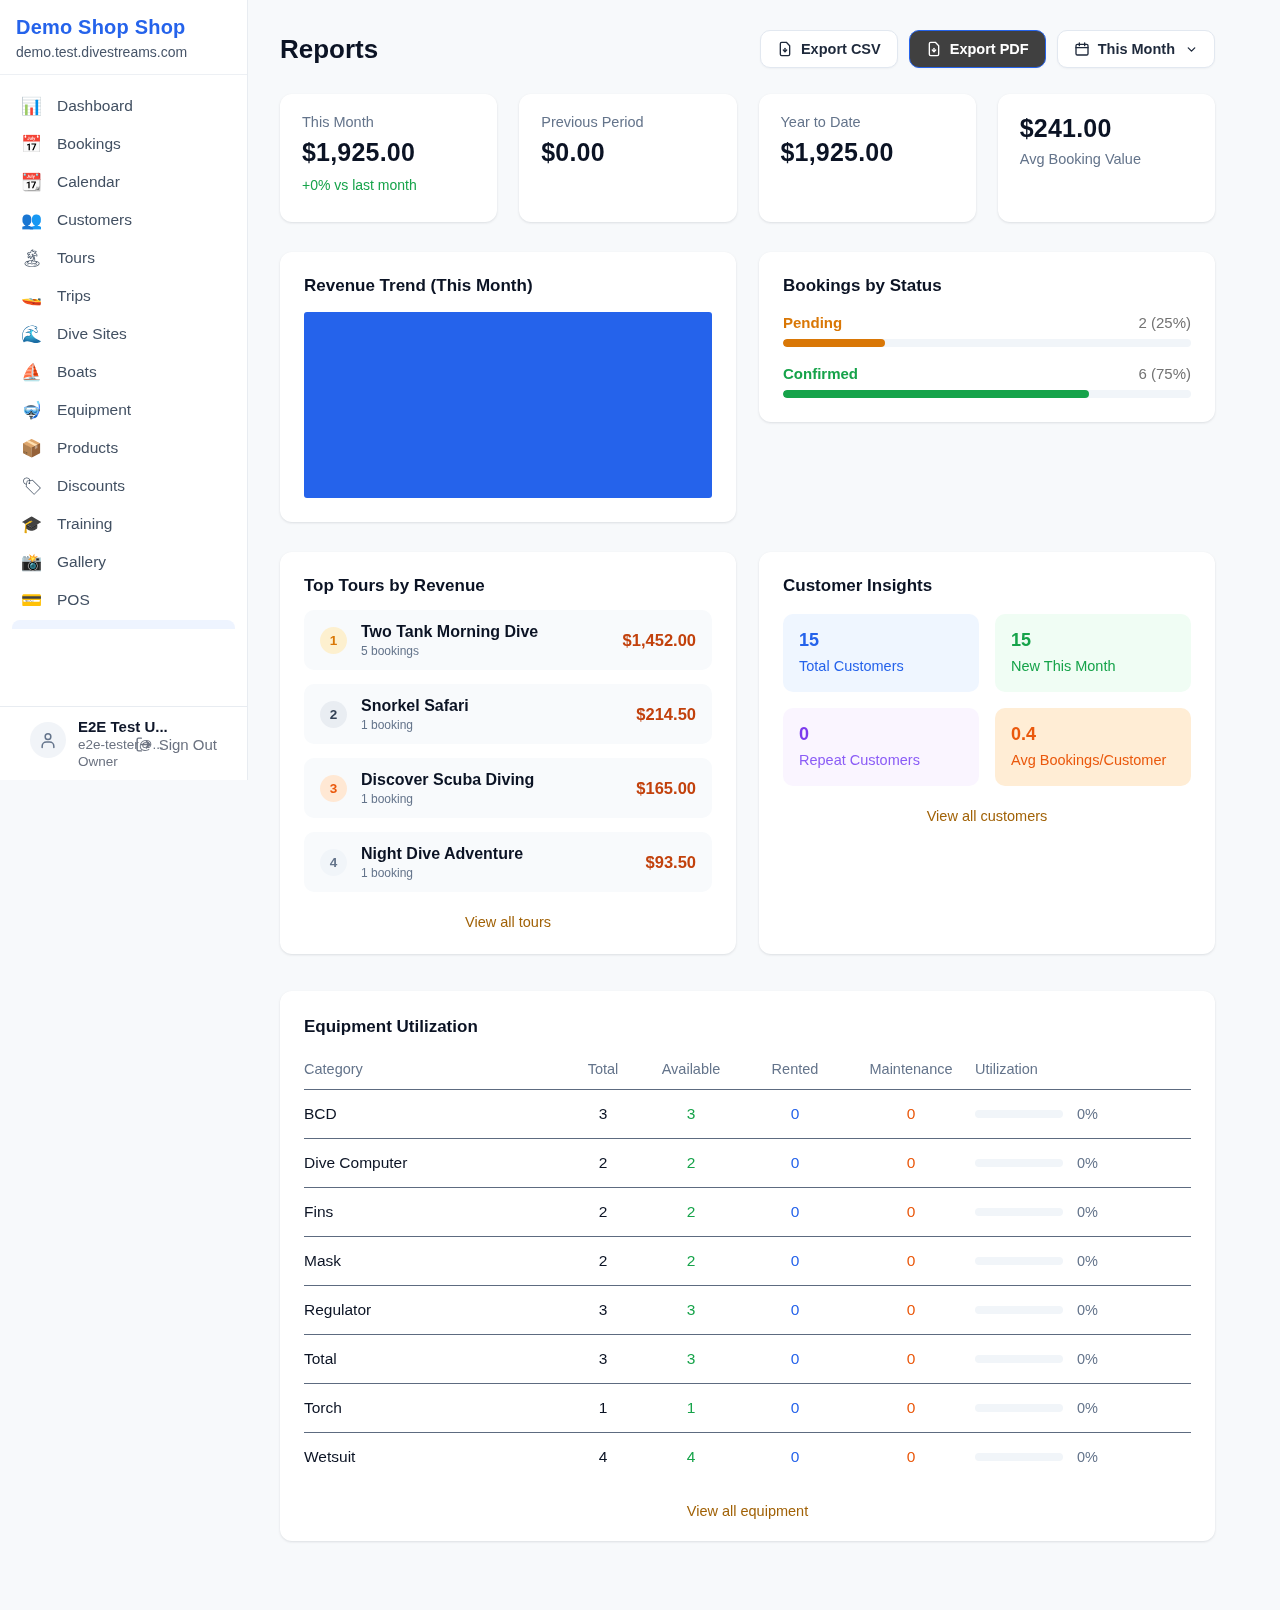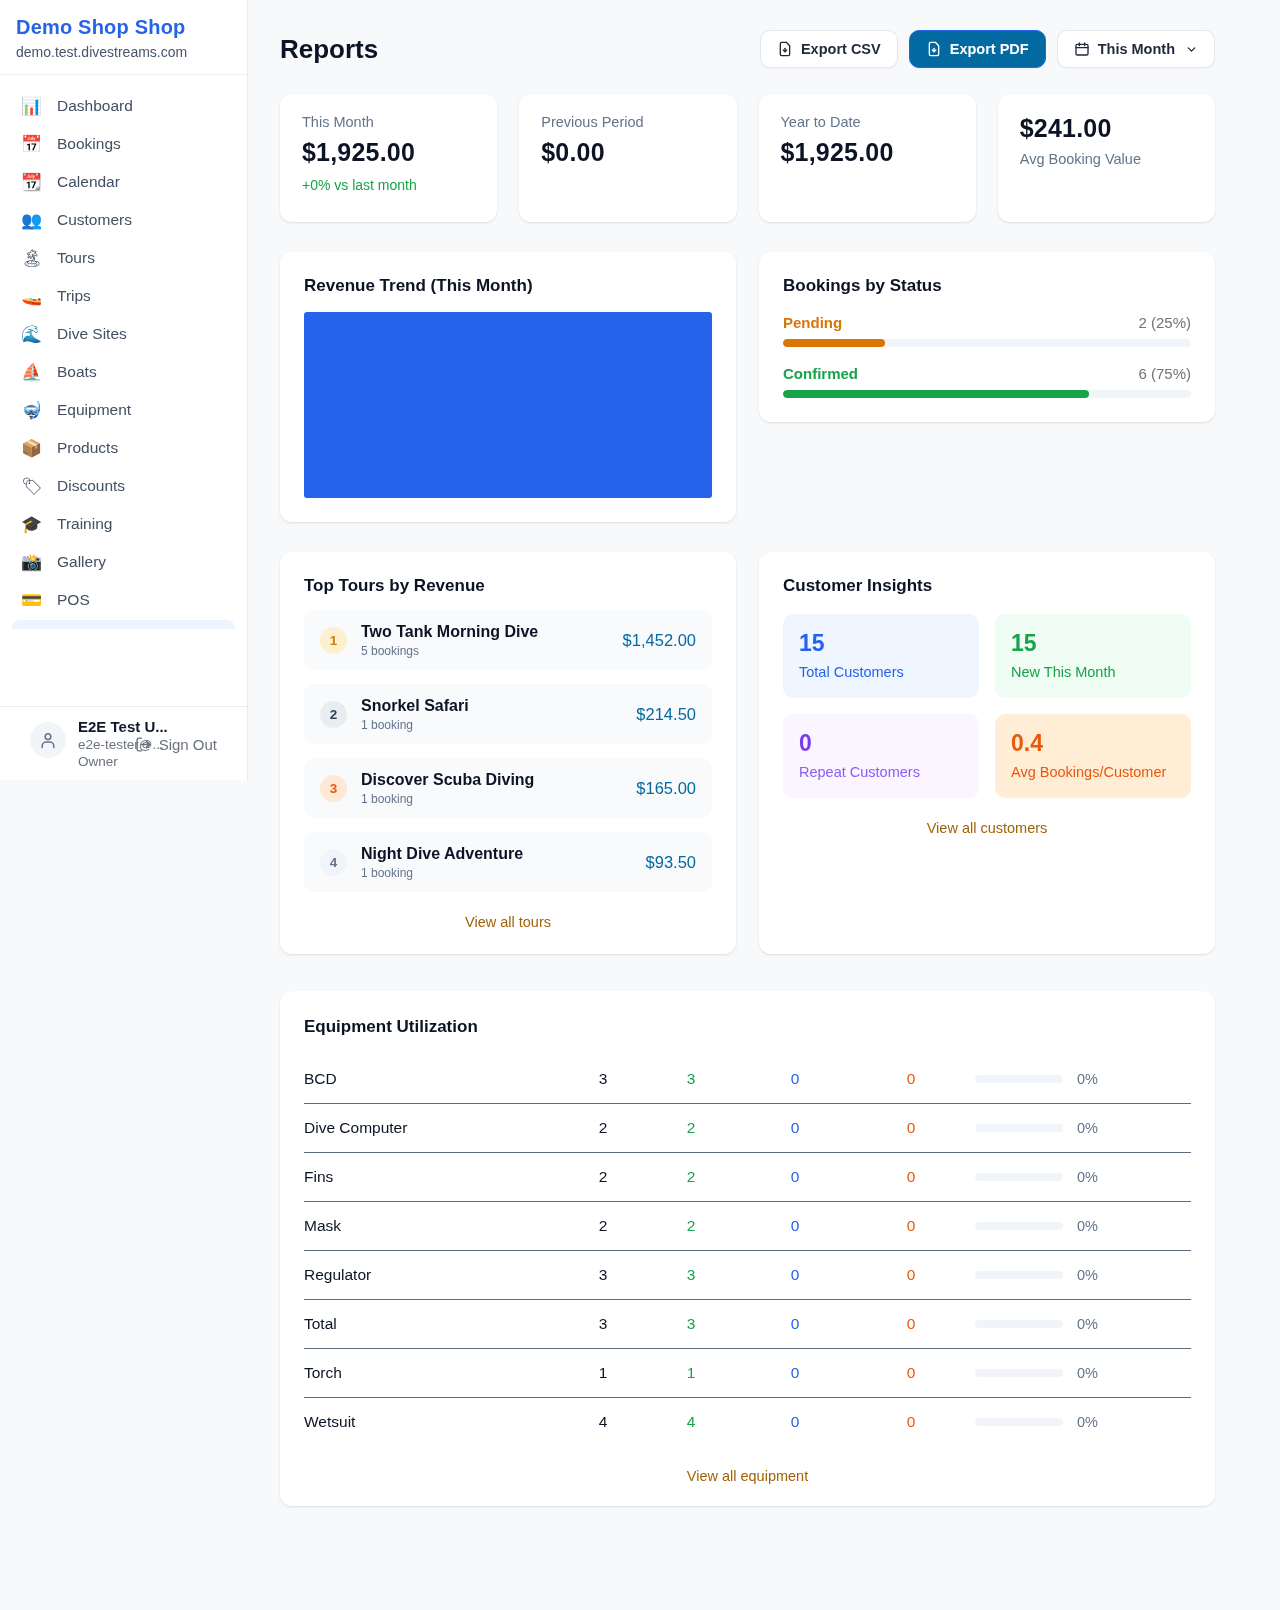--- a/index.html
+++ b/index.html
@@ -47,21 +47,21 @@
   .main { position:absolute; left:280px; top:0; width:935px; padding-bottom:40px; }
   .page-head { display:flex; align-items:center; margin-top:30px; }
   .page-title { font-size:26px; font-weight:800; color:#0b1324; }
   .head-actions { margin-left:auto; display:flex; gap:11px; }
   .btn {
     display:flex; align-items:center; gap:8px; height:38px; padding:0 16px;
     border-radius:10px; font-size:14.5px; font-weight:bold; cursor:pointer;
     background:#fff; border:1px solid #e2e8f0; color:#1e293b;
     box-shadow:0 1px 2px rgba(16,24,40,.04);
   }
-  .btn-primary { background:#0369a1; border-color:#2563eb; color:#fff; }
+  .btn-primary { background:#404040; border-color:#2563eb; color:#fff; }
   .btn svg { flex:none; }
   .chev { margin-left:2px; }
   
   .card {
     background:#fff; border-radius:12px;
     box-shadow:0 1px 3px rgba(16,24,40,.08), 0 1px 2px rgba(16,24,40,.04);
   }
   .stats-row { display:grid; grid-template-columns:repeat(4,1fr); gap:22px; margin-top:26px; }
   .stat-card { padding:20px 22px; height:128px; }
   .stat-label { color:#64748b; font-size:14.5px; }
@@ -93,26 +93,26 @@
     width:27px; height:27px; border-radius:50%; flex:none;
     display:flex; align-items:center; justify-content:center;
     font-size:13.5px; font-weight:bold;
   }
   .rank-1 { background:#fdf0cf; color:#d97706; }
   .rank-2 { background:#e9edf2; color:#334155; }
   .rank-3 { background:#ffe8d4; color:#ea580c; }
   .rank-4 { background:#f1f5f9; color:#64748b; }
   .tour-name { font-size:16px; font-weight:bold; color:#0b1324; }
   .tour-sub  { font-size:12px; color:#64748b; margin-top:3px; }
-  .tour-rev  { margin-left:auto; font-size:16.5px; font-weight:400; color:#0369a1; }
+  .tour-rev  { margin-left:auto; font-size:16.5px; font-weight:700; color:#c2410c; }
   .view-link { display:block; text-align:center; color:#a16207; font-size:14.5px; margin-top:22px; cursor:pointer; text-decoration:none; }
   
   .tiles { display:grid; grid-template-columns:1fr 1fr; gap:16px; margin-top:18px; }
   .tile { border-radius:10px; padding:16px 16px 18px; }
-  .tile-value { font-size:23px; font-weight:800; }
+  .tile-value { font-size:18px; font-weight:800; }
   .tile-label { font-size:14.5px; margin-top:7px; }
   .tile-blue   { background:#eff6ff; } .tile-blue  .tile-value,.tile-blue  .tile-label{ color:#2563eb; }
   .tile-green  { background:#f0fdf4; } .tile-green .tile-value,.tile-green .tile-label{ color:#16a34a; }
   .tile-purple { background:#faf5ff; } .tile-purple .tile-value{ color:#7c3aed; } .tile-purple .tile-label{ color:#8b5cf6; }
   .tile-orange { background:#ffedd5; } .tile-orange .tile-value,.tile-orange .tile-label{ color:#ea580c; }
   
   .equip-card { margin-top:37px; padding:26px 24px 22px; }
   .tbl { width:100%; margin-top:18px; }
   .tr { display:grid; grid-template-columns:1fr 72px 104px 104px 128px 216px; align-items:center; }
   .th { color:#64748b; font-size:14.5px; padding:6px 0 12px; }
@@ -360,20 +360,28 @@
           <div class="tile-label">Avg Bookings/Customer</div>
         </div>
       </div>
       <a class="view-link">View all customers</a>
     </div>
   </div>
 
   <div class="card equip-card">
     <div class="panel-title">Equipment Utilization</div>
     <div class="tbl">
+      <div class="tr head-line">
+        <div class="th">Category</div>
+        <div class="th t-center">Total</div>
+        <div class="th t-center">Available</div>
+        <div class="th t-center">Rented</div>
+        <div class="th t-center">Maintenance</div>
+        <div class="th">Utilization</div>
+      </div>
 
       <div class="tr row-line">
         <div class="td cat">BCD</div>
         <div class="td t-center">3</div>
         <div class="td t-center n-avail">3</div>
         <div class="td t-center n-rent">0</div>
         <div class="td t-center n-maint">0</div>
         <div class="td util-cell">
           <div class="util-track">
               <div class="util-fill" style="width: 0%;"></div>

